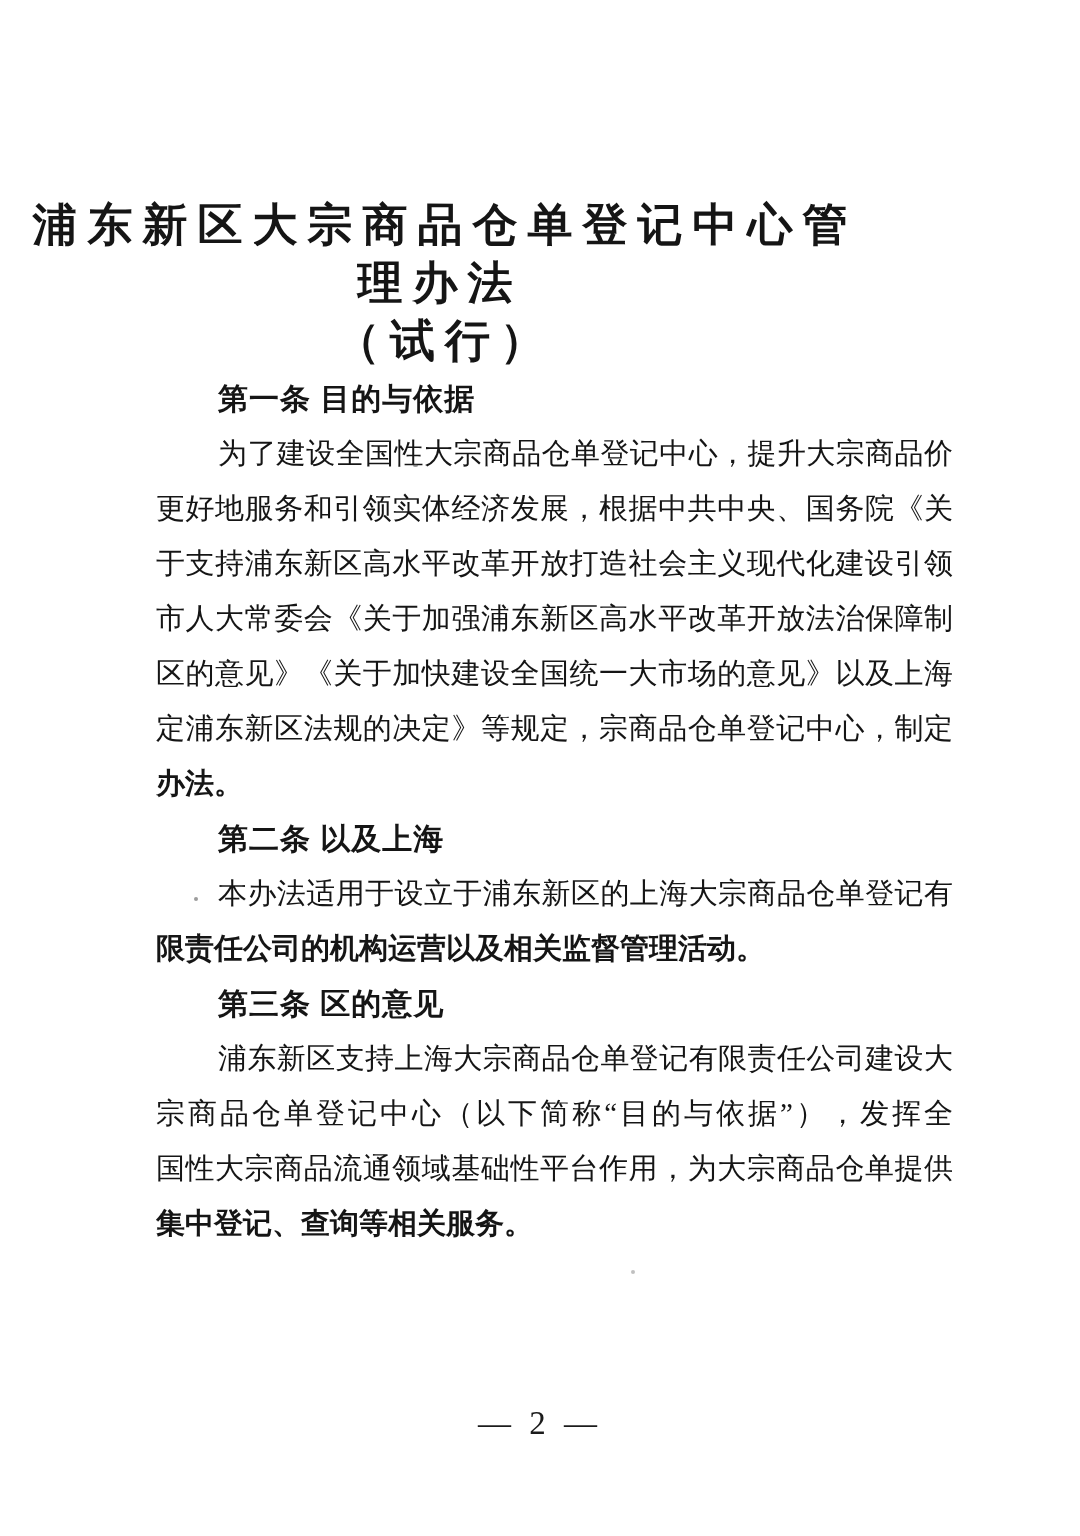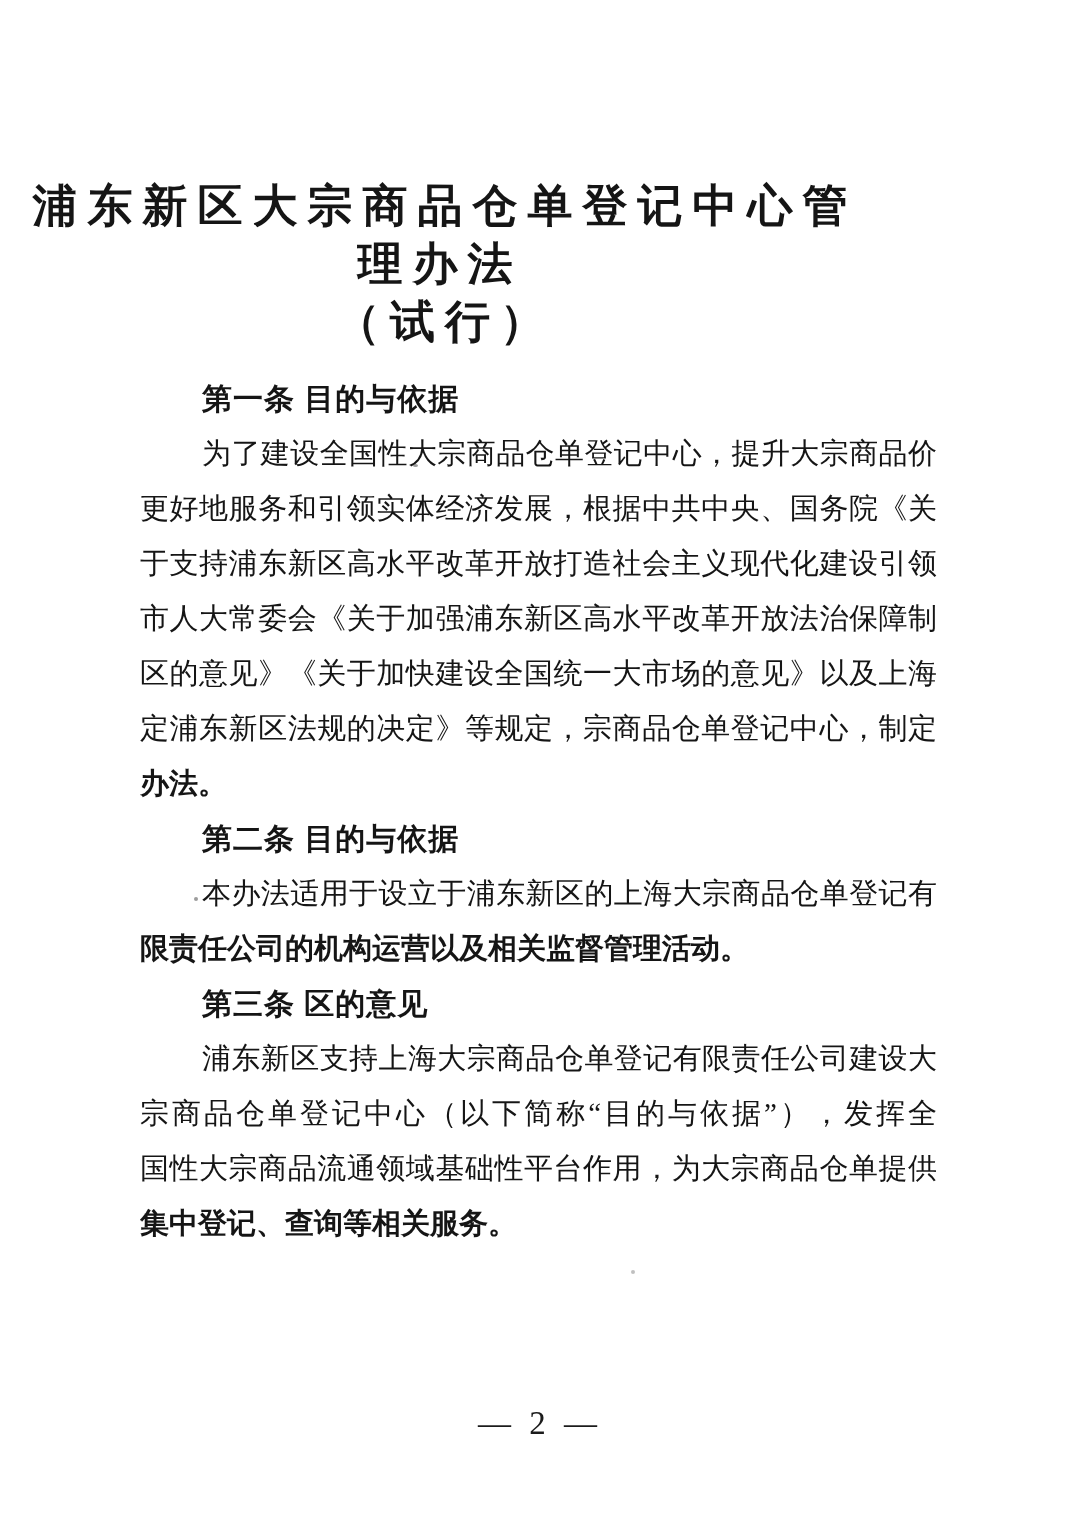--- a/index.html
+++ b/index.html
@@ -12,37 +12,37 @@
     width: 1080px;
     height: 1536px;
     background: #ffffff;
     color: #151515;
     font-family: "Liberation Serif", serif;
     overflow: hidden;
   }
   
   .doc-title {
     position: absolute;
-    top: 177px;
+    top: 196px;
     left: 0;
     width: 880px;
     margin: 0;
     text-align: center;
     font-size: 45px;
     line-height: 58px;
     font-weight: 700;
     letter-spacing: 10px;
     text-indent: 10px; 
   }
   .title-line { display: block; }
   
   .doc-body {
     position: absolute;
     top: 371px;
-    left: 140px;
+    left: 156px;
     width: 797px;
   }
   .line {
     height: 55px;
     line-height: 55px;
     font-size: 29px;
     text-align: justify;
     text-align-last: justify;
     overflow: hidden;
   }
@@ -101,21 +101,21 @@
       <div class="line indent">为了建设全国性大宗商品仓单登记中心，提升大宗商品价</div>
       <div class="line">更好地服务和引领实体经济发展，根据中共中央、国务院《关</div>
       <div class="line">于支持浦东新区高水平改革开放打造社会主义现代化建设引领</div>
       <div class="line">市人大常委会《关于加强浦东新区高水平改革开放法治保障制</div>
       <div class="line">区的意见》《关于加快建设全国统一大市场的意见》以及上海</div>
       <div class="line">定浦东新区法规的决定》等规定，宗商品仓单登记中心，制定本</div>
       <div class="line lastline">办法。</div>
     </section>
 
     <section>
-      <div class="line heading">第二条 目的与依据</div>
+      <div class="line heading">第二条 以及上海</div>
       <div class="line indent">本办法适用于设立于浦东新区的上海大宗商品仓单登记有</div>
       <div class="line lastline">限责任公司的机构运营以及相关监督管理活动。</div>
     </section>
 
     <section>
       <div class="line heading">第三条 区的意见</div>
       <div class="line indent">浦东新区支持上海大宗商品仓单登记有限责任公司建设大</div>
       <div class="line">宗商品仓单登记中心（以下简称“目的与依据”），发挥全</div>
       <div class="line">国性大宗商品流通领域基础性平台作用，为大宗商品仓单提供</div>
       <div class="line lastline">集中登记、查询等相关服务。</div>

